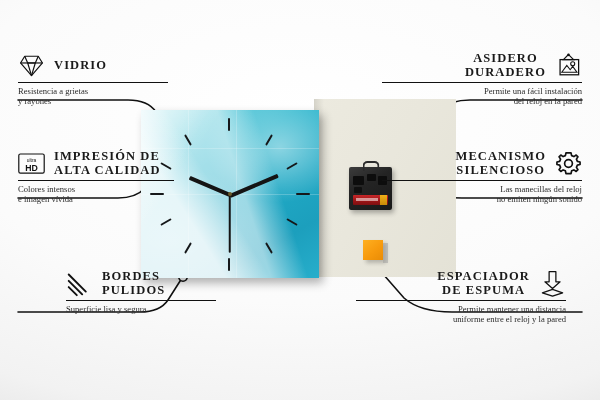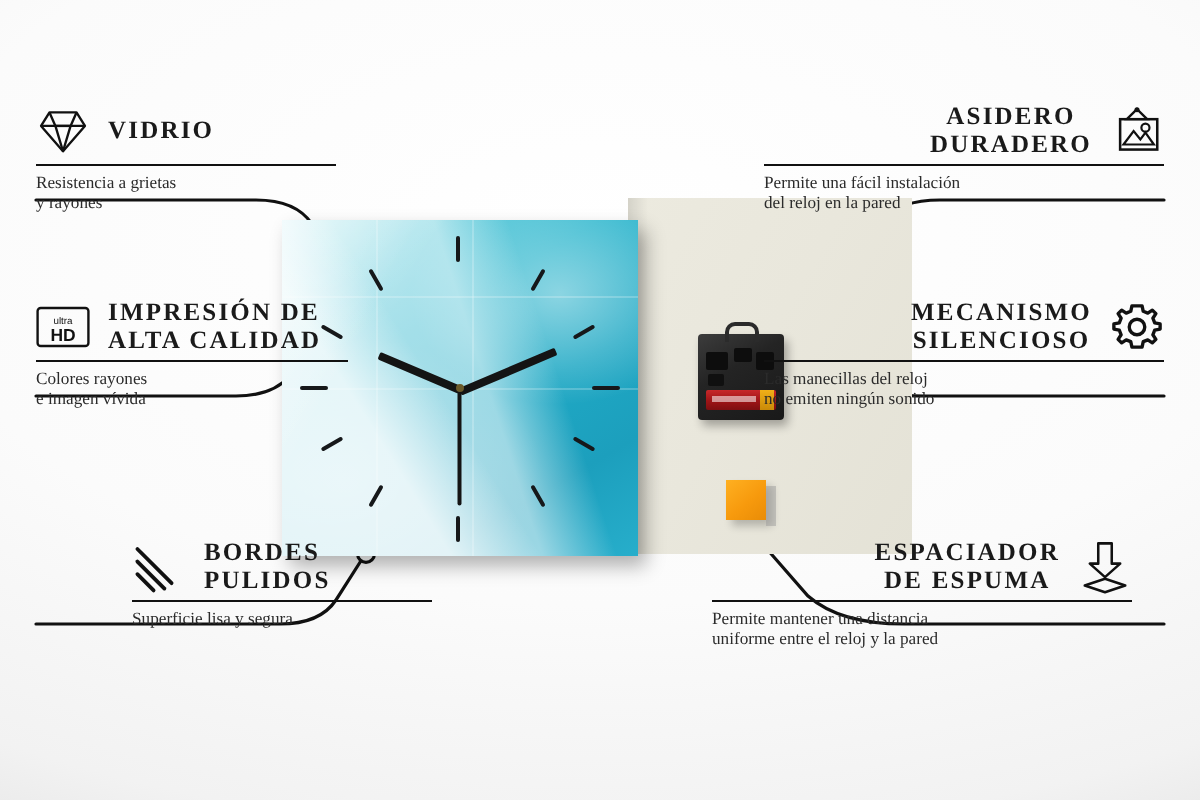--- a/index.html
+++ b/index.html
@@ -35,21 +35,21 @@
   .feat.right .ttl{text-align:center;}
   .rule{height:1px;background:#111;margin-top:3px;}
   .desc{
     font-family:"Liberation Serif",serif;
     font-size:8.6px;
     line-height:10.2px;
     color:#2b2b2b;
     margin-top:3px;
     white-space:pre-line;
   }
-  .feat.right .desc{}
+  .feat.right .desc{text-align:right;}
   .ic{width:27px;height:27px;flex:0 0 27px;display:block;}
 
   
   #panel{
     position:absolute;left:314px;top:99px;width:142px;height:178px;
     background:linear-gradient(120deg,#eceadf 0%,#e9e7dc 45%,#e4e2d6 100%);
   }
   #panel-shadow{
     position:absolute;left:314px;top:99px;width:10px;height:178px;
     background:linear-gradient(to right,rgba(0,0,0,.10),rgba(0,0,0,0));
@@ -200,21 +200,21 @@
   <div class="feat left" style="left:18px;top:150px;width:178px;">
     <div class="row">
       <svg class="ic" viewBox="0 0 34 26">
         <rect x="1" y="1" width="32" height="24" rx="2" fill="none" stroke="#111" stroke-width="1.5"></rect>
         <text x="17" y="11" font-family="Liberation Sans, sans-serif" font-size="6.2" text-anchor="middle" fill="#111">ultra</text>
         <text x="17" y="22" font-family="Liberation Sans, sans-serif" font-size="11" font-weight="bold" text-anchor="middle" fill="#111">HD</text>
       </svg>
       <div class="ttl"><span>IMPRESIÓN DE</span><br><span>ALTA CALIDAD</span></div>
     </div>
     <div class="rule" style="width:156px;"></div>
-    <div class="desc">Colores rayones
+    <div class="desc">Colores intensos
 e imagen vívida</div>
   </div>
 
   <div class="feat left" style="left:18px;top:270px;width:170px;margin-left:48px;">
     <div class="row">
       <svg class="ic" viewBox="0 0 30 30">
         <g stroke="#111" stroke-width="2.1" fill="none" stroke-linecap="round">
           <path d="M3,5 L22,24"></path>
             <path d="M3,12 L18,27"></path>
             <path d="M3,19 L12,28"></path>

